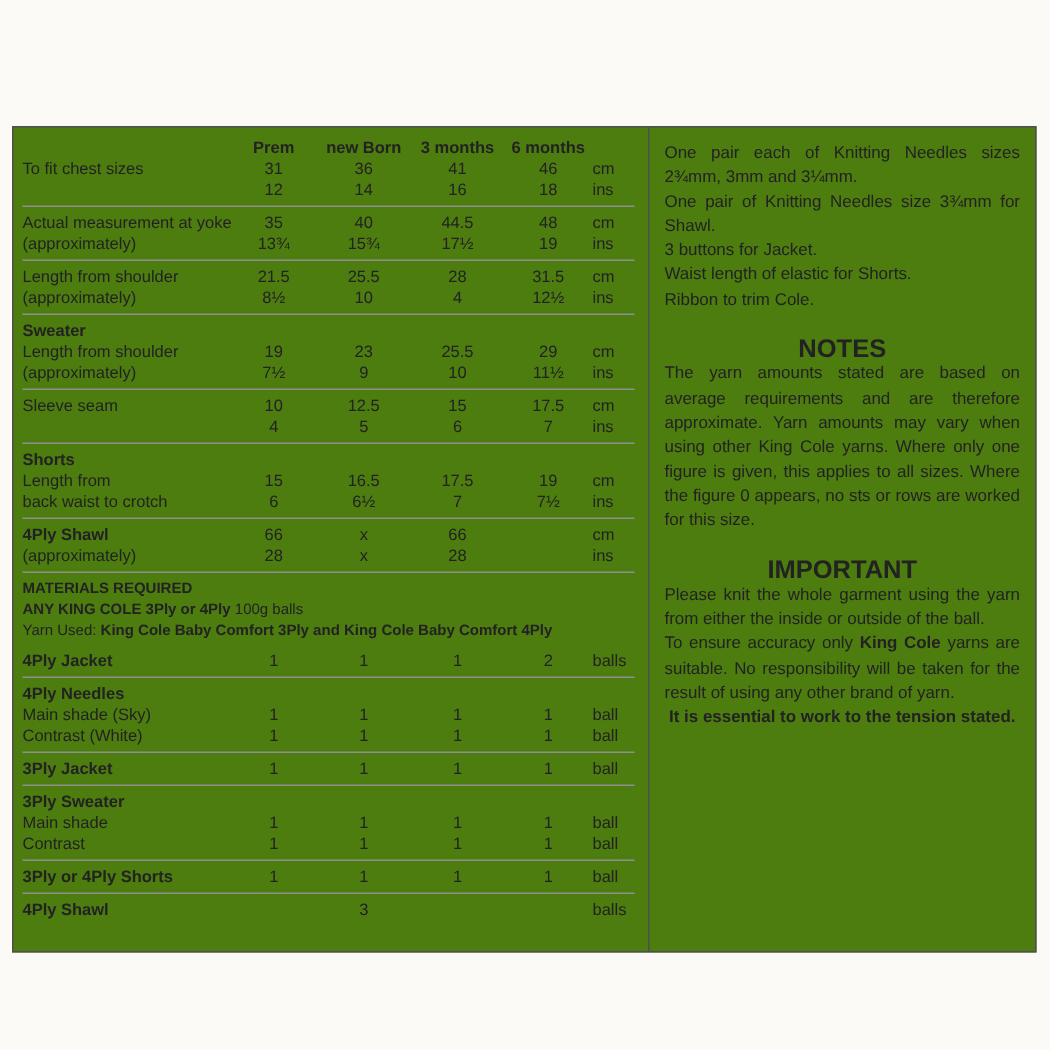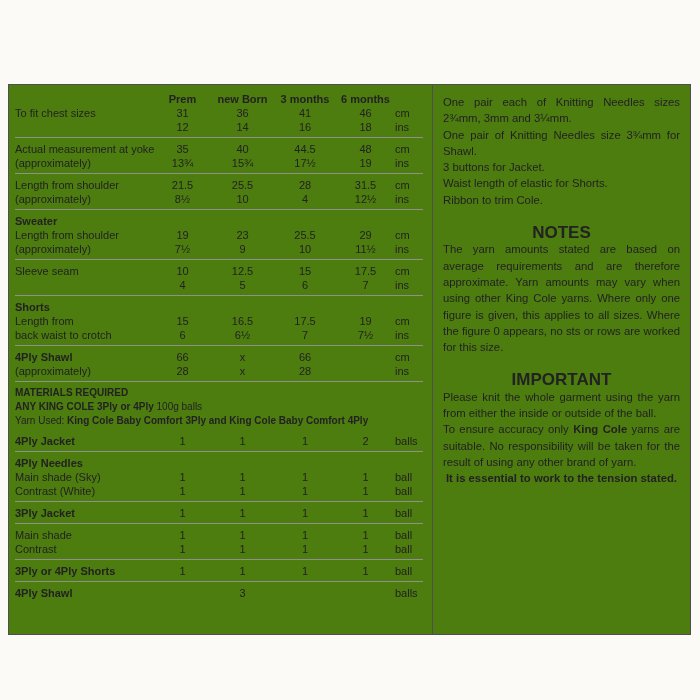--- a/index.html
+++ b/index.html
@@ -233,20 +233,28 @@
         <div class="trow">
           <span class="lbl b">3Ply Jacket</span>
           <span class="val">1</span>
           <span class="val">1</span>
           <span class="val">1</span>
           <span class="val">1</span>
           <span class="unit">ball</span>
         </div>
         <div class="rule"></div>
         <div class="trow">
+          <span class="lbl b">3Ply Sweater</span>
+          <span class="val"></span>
+          <span class="val"></span>
+          <span class="val"></span>
+          <span class="val"></span>
+          <span class="unit"></span>
+        </div>
+        <div class="trow">
           <span class="lbl">Main shade</span>
           <span class="val">1</span>
           <span class="val">1</span>
           <span class="val">1</span>
           <span class="val">1</span>
           <span class="unit">ball</span>
         </div>
         <div class="trow">
           <span class="lbl">Contrast</span>
           <span class="val">1</span>

